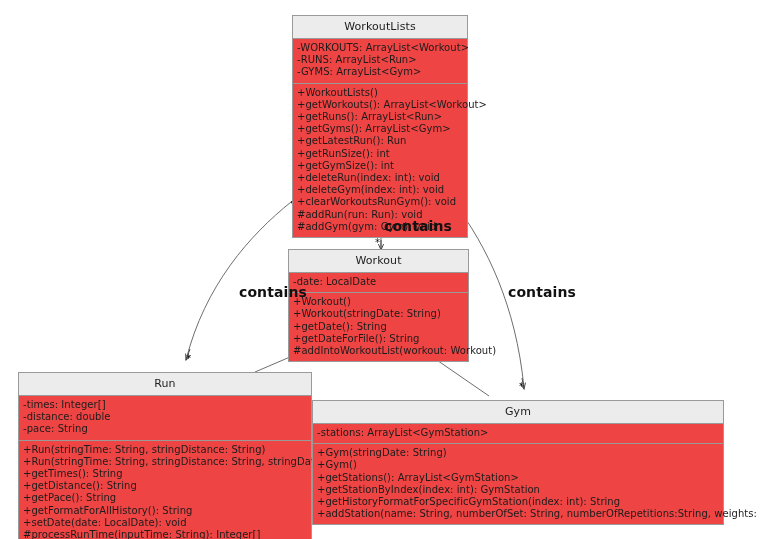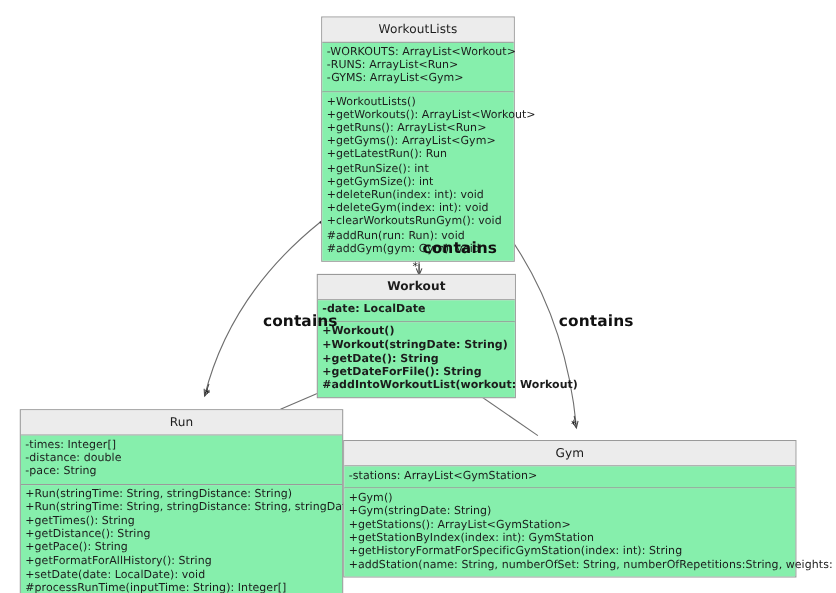--- a/index.html
+++ b/index.html
@@ -43,21 +43,21 @@
     border-bottom: 1px solid #9a9a9a;
     font-size: 11px;
     line-height: 13px;
     padding: 4px 4px 5px 4px;
     letter-spacing: 0.1px;
   }
   .uml-section {
     box-sizing: border-box;
     border-bottom: 1px solid #9a9a9a;
     padding: 3px 4px 4px 4px;
-    background: #86efac;
+    background: #ef4444;
   }
   .uml-section:last-child {
     border-bottom: none;
   }
   .uml-row {
     font-size: 10px;
     line-height: 12.2px;
     white-space: nowrap;
     letter-spacing: 0.05px;
   }
@@ -137,21 +137,21 @@
       <div class="uml-row">+getRunSize(): int</div>
       <div class="uml-row">+getGymSize(): int</div>
       <div class="uml-row">+deleteRun(index: int): void</div>
       <div class="uml-row">+deleteGym(index: int): void</div>
       <div class="uml-row">+clearWorkoutsRunGym(): void</div>
       <div class="uml-row">#addRun(run: Run): void</div>
       <div class="uml-row">#addGym(gym: Gym): void</div>
     </div>
   </div>
 
-  <div class="uml-class" style="left:288px; top:249px; width:181px;font-weight:bold;">
+  <div class="uml-class" style="left:288px; top:249px; width:181px;">
     <div class="uml-header">Workout</div>
     <div class="uml-section">
       <div class="uml-row">-date: LocalDate</div>
     </div>
     <div class="uml-section">
       <div class="uml-row">+Workout()</div>
       <div class="uml-row">+Workout(stringDate: String)</div>
       <div class="uml-row">+getDate(): String</div>
       <div class="uml-row">+getDateForFile(): String</div>
       <div class="uml-row">#addIntoWorkoutList(workout: Workout)</div>
@@ -177,22 +177,22 @@
 
     </div>
   </div>
 
   <div class="uml-class" style="left:312px; top:400px; width:412px;">
     <div class="uml-header">Gym</div>
     <div class="uml-section">
       <div class="uml-row">-stations: ArrayList&lt;GymStation&gt;</div>
     </div>
     <div class="uml-section">
+      <div class="uml-row">+Gym(stringDate: String)</div>
       <div class="uml-row">+Gym()</div>
-      <div class="uml-row">+Gym(stringDate: String)</div>
       <div class="uml-row">+getStations(): ArrayList&lt;GymStation&gt;</div>
       <div class="uml-row">+getStationByIndex(index: int): GymStation</div>
       <div class="uml-row">+getHistoryFormatForSpecificGymStation(index: int): String</div>
       <div class="uml-row">+addStation(name: String, numberOfSet: String, numberOfRepetitions:String, weights: String)</div>
     </div>
   </div>
 
   <div class="edge-label" style="left:239px; top:287px;">contains</div>
   <div class="mult-label" style="left:186px; top:354px;">*</div>
 

